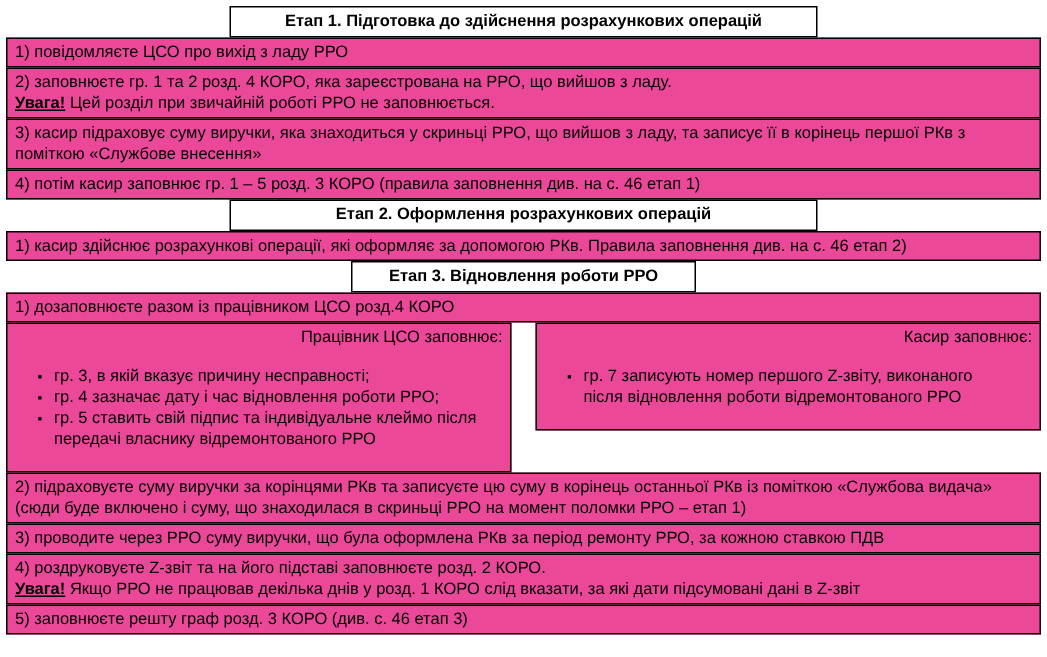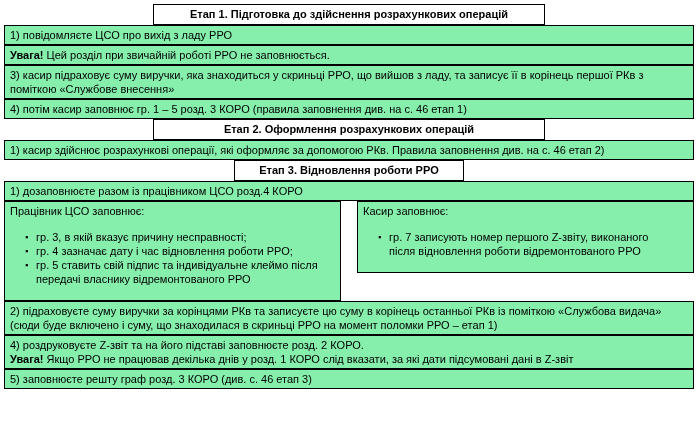--- a/index.html
+++ b/index.html
@@ -10,54 +10,55 @@
     box-sizing: border-box;
   }
   .page {
     box-sizing: border-box;
     width: 698px; height: 438px;
     padding: 4px;
     display: flex; flex-direction: column; gap: 0;
   }
   .box {
     border: 1px solid #000;
-    background: #86efac;
+    background: #ec4899;
     padding: 2px 5px;
     line-height: 14px;
   }
   .title-row { text-align: center; line-height: 0; }
   .stage-title {
     display: inline-block;
     border: 1px solid #000;
     font-weight: bold;
     padding: 3px 24px;
     line-height: 13px;
     box-sizing: border-box;
   }
   .w390 { min-width: 392px; }
   .columns { display: flex; gap: 16px; align-items: flex-start; }
   .col { flex: 1; }
-  .col-heading { line-height: 14px; }
+  .col-heading { line-height: 14px; text-align: right; }
   ul.bullets { margin: 12px; padding: 0; list-style: none; }
   ul.bullets li { position: relative; padding-left: 14px; line-height: 14px; }
   ul.bullets li::before { content: "▪"; position: absolute; left: 3px; top: 0; font-size: 9px; }
-  .warn { font-weight: bold; }
+  .warn { font-weight: bold; text-decoration: underline; }
 </style>
 </head>
 <body>
 
 <div class="page">
 
   <div class="title-row">
     <span class="stage-title w390">Етап 1. Підготовка до здійснення розрахункових операцій</span>
   </div>
 
   <div class="box">1) повідомляєте ЦСО про вихід з ладу РРО</div>
 
   <div class="box">
+    <div>2) заповнюєте гр. 1 та 2 розд. 4 КОРО, яка зареєстрована на РРО, що вийшов з ладу.</div>
     <div><span class="warn">Увага!</span><span> Цей розділ при звичайній роботі РРО не заповнюється.</span></div>
   </div>
 
   <div class="box">3) касир підраховує суму виручки, яка знаходиться у скриньці РРО, що вийшов з ладу, та записує її в корінець першої РКв з поміткою «Службове внесення»</div>
 
   <div class="box">4) потім касир заповнює гр. 1 – 5 розд. 3 КОРО (правила заповнення див. на с. 46 етап 1)</div>
 
   <div class="title-row">
     <span class="stage-title w390">Етап 2. Оформлення розрахункових операцій</span>
   </div>
@@ -82,20 +83,21 @@
     <div class="box col">
       <div class="col-heading">Касир заповнює:</div>
       <ul class="bullets">
         <li>гр. 7 записують номер першого Z-звіту, виконаного після відновлення роботи відремонтованого РРО</li>
       </ul>
     </div>
   </div>
 
   <div class="box">2) підраховуєте суму виручки за корінцями РКв та записуєте цю суму в корінець останньої РКв із поміткою «Службова видача» (сюди буде включено і суму, що знаходилася в скриньці РРО на момент поломки РРО – етап 1)</div>
 
+  <div class="box">3) проводите через РРО суму виручки, що була оформлена РКв за період ремонту РРО, за кожною ставкою ПДВ</div>
 
   <div class="box">
     <span>4) роздруковуєте Z-звіт та на його підставі заповнюєте розд. 2 КОРО.</span>
     <div><span class="warn">Увага!</span><span> Якщо РРО не працював декілька днів у розд. 1 КОРО слід вказати, за які дати підсумовані дані в Z-звіт</span></div>
   </div>
 
   <div class="box">5) заповнюєте решту граф розд. 3 КОРО (див. с. 46 етап 3)</div>
 
 </div>
 

